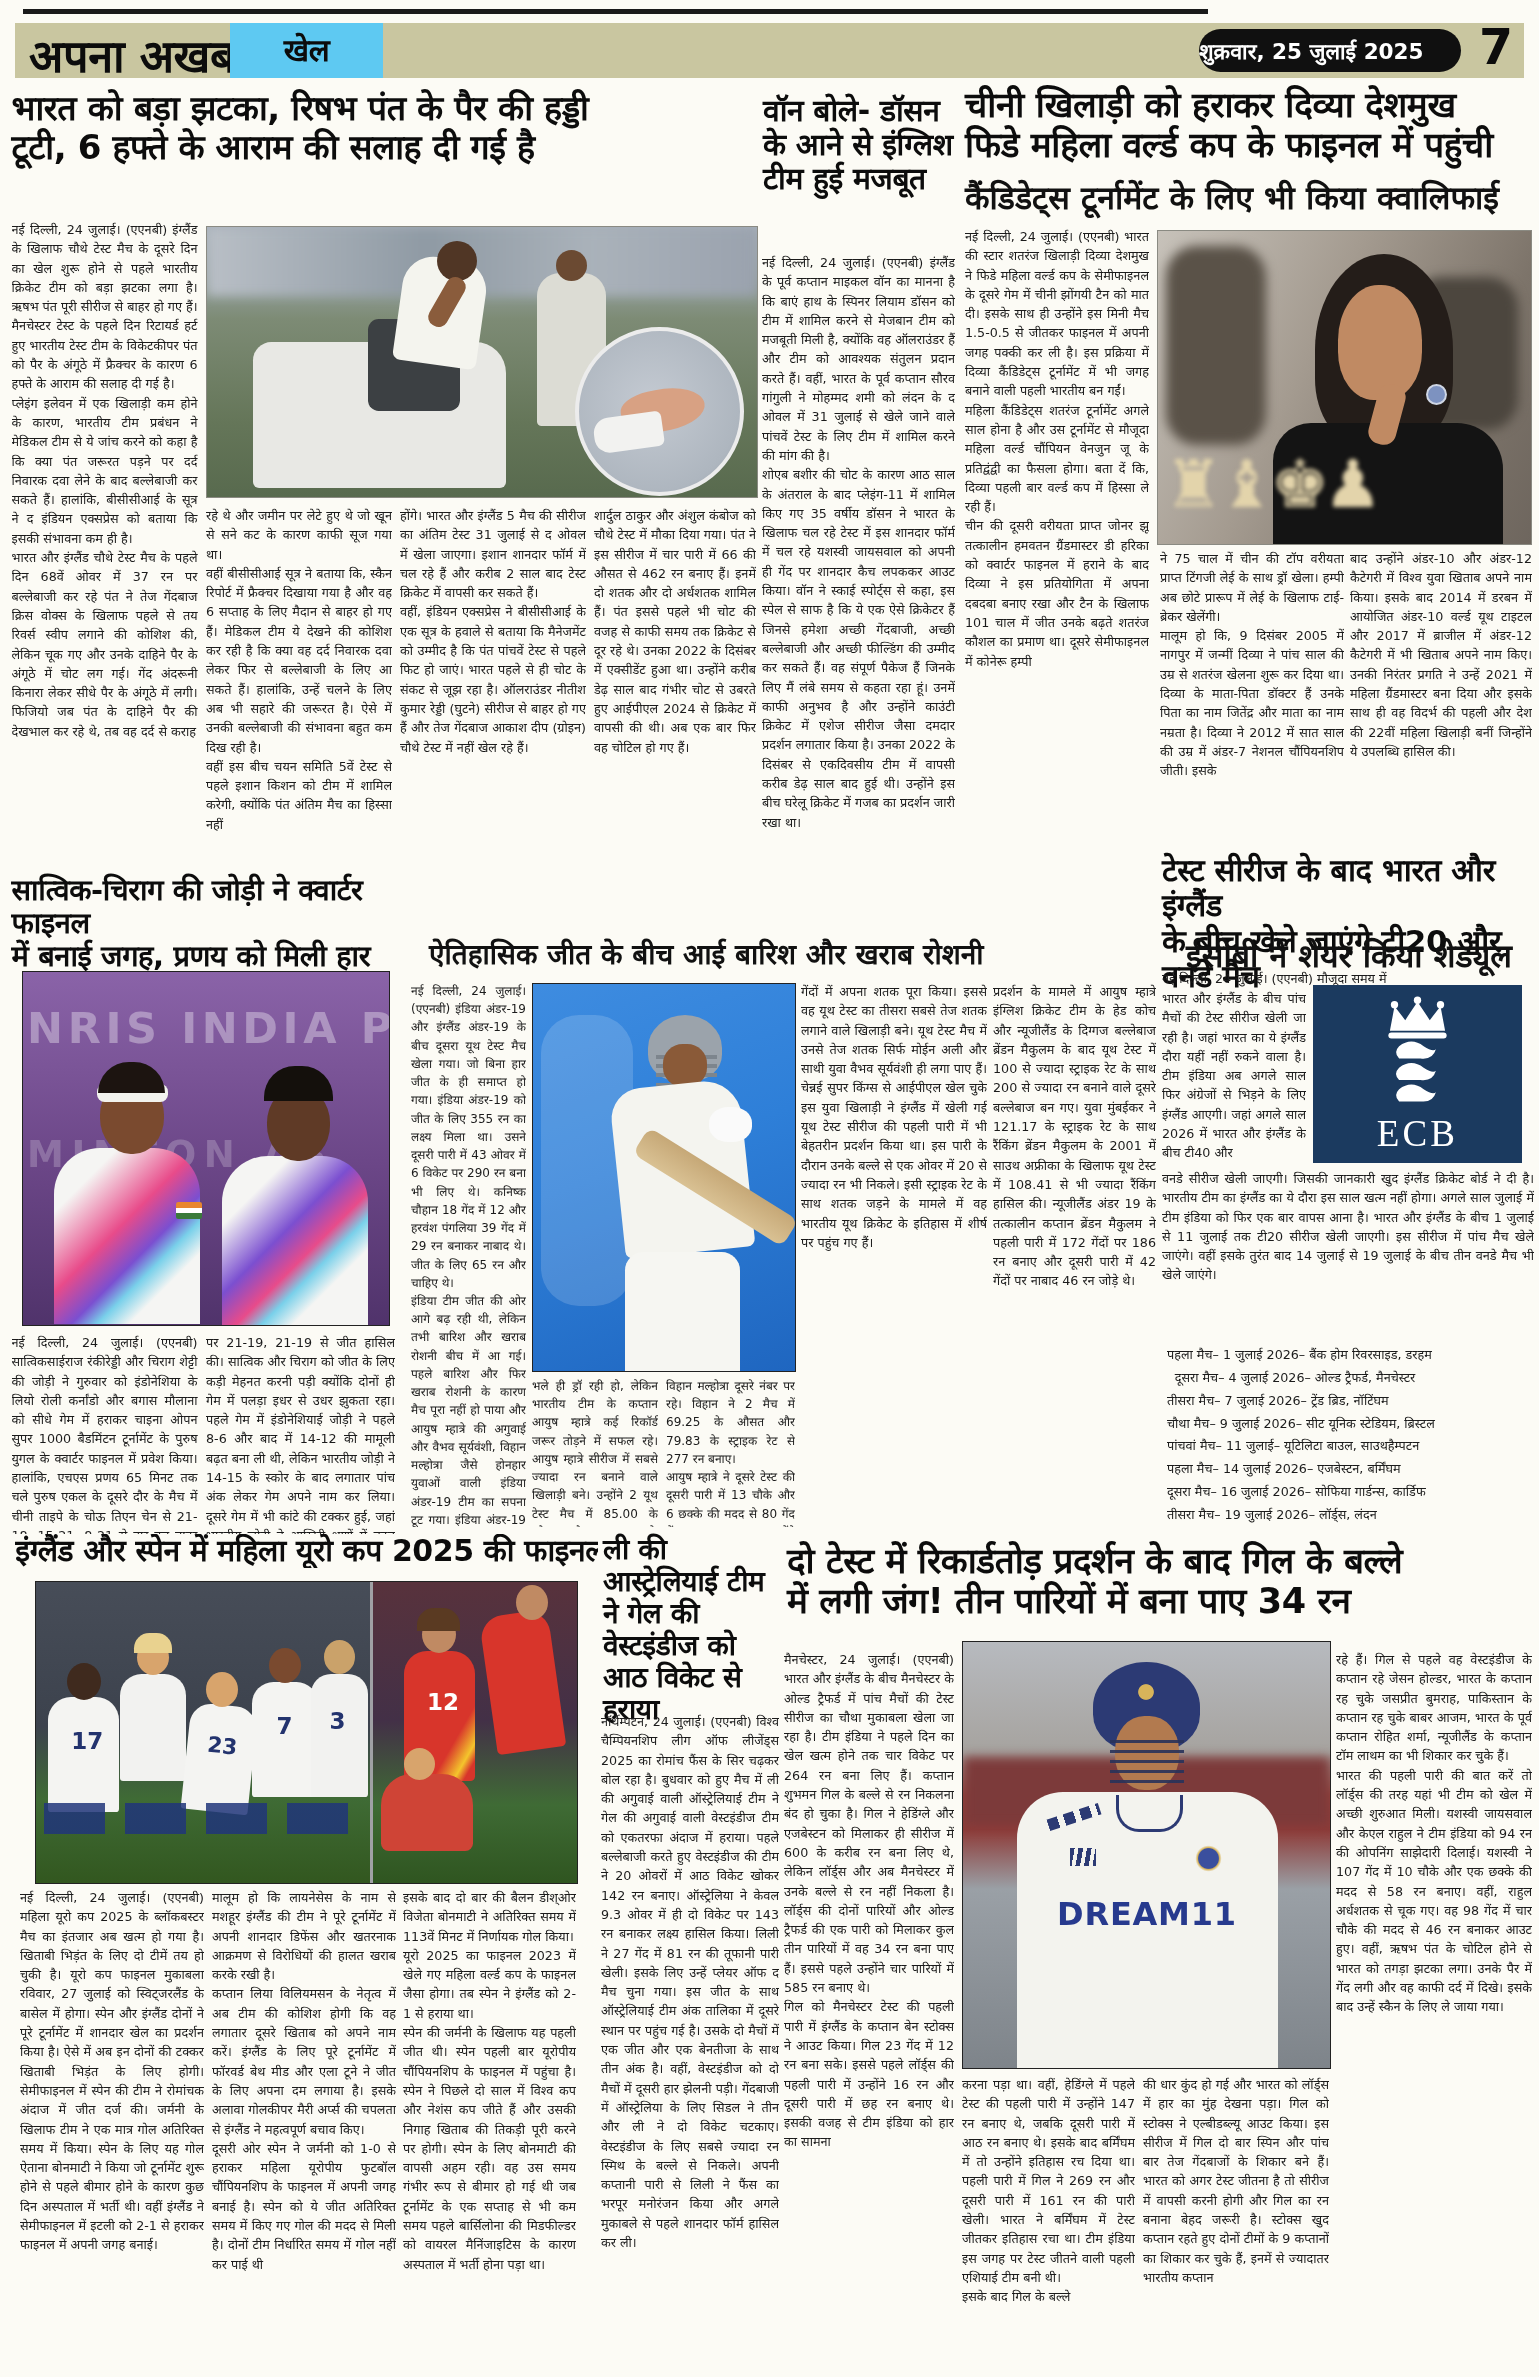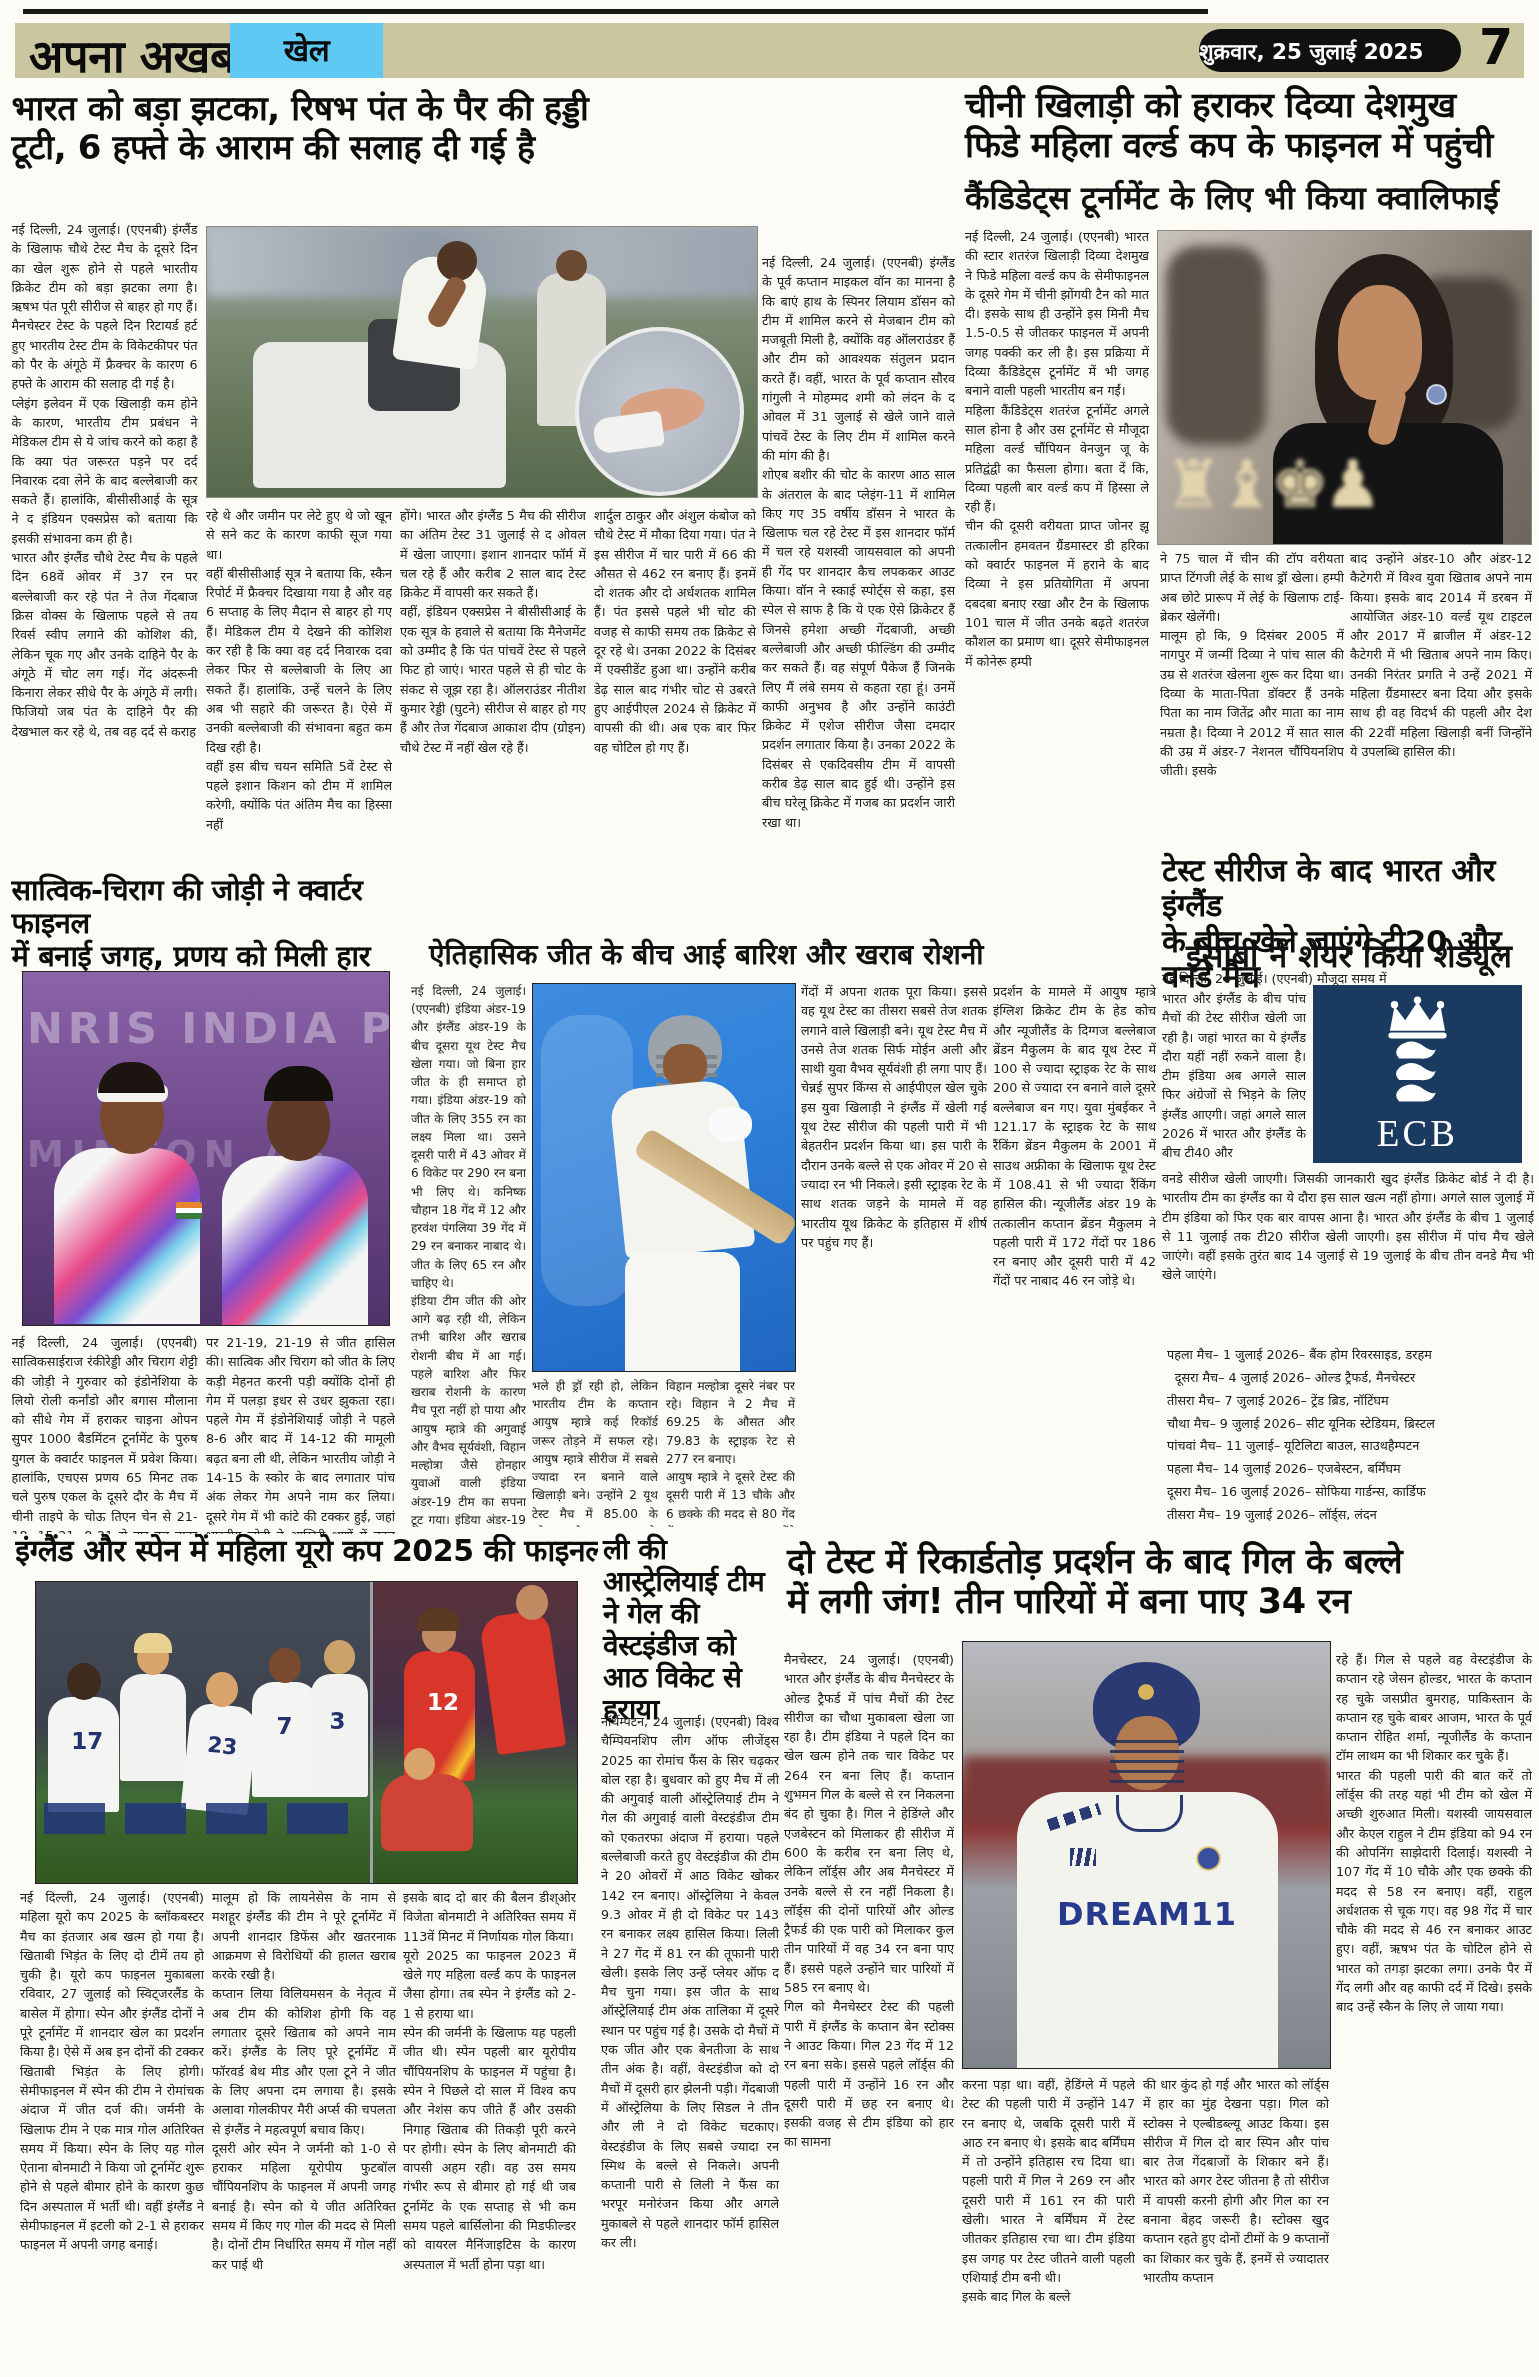--- a/index.html
+++ b/index.html
@@ -49,20 +49,23 @@
       <div class="abs" style="left:15.3px;top:84px;width:69px;height:35px;background:#f2f2f0;border-radius:15.3px 6.1px 6.1px 15.3px;transform:rotate(-8deg);"></div>
     </div>
   </div>
   <div class="abs body-col" style="left:206px;top:506px;width:186px;height:368px;">रहे थे और जमीन पर लेटे हुए थे जो खून से सने कट के कारण काफी सूज गया था।
 वहीं बीसीसीआई सूत्र ने बताया कि, स्कैन रिपोर्ट में फ्रैक्चर दिखाया गया है और वह 6 सप्ताह के लिए मैदान से बाहर हो गए हैं। मेडिकल टीम ये देखने की कोशिश कर रही है कि क्या वह दर्द निवारक दवा लेकर फिर से बल्लेबाजी के लिए आ सकते हैं। हालांकि, उन्हें चलने के लिए अब भी सहारे की जरूरत है। ऐसे में उनकी बल्लेबाजी की संभावना बहुत कम दिख रही है।
 वहीं इस बीच चयन समिति 5वें टेस्ट से पहले इशान किशन को टीम में शामिल करेगी, क्योंकि पंत अंतिम मैच का हिस्सा नहीं</div>
   <div class="abs body-col" style="left:400px;top:506px;width:186px;height:368px;">होंगे। भारत और इंग्लैंड 5 मैच की सीरीज का अंतिम टेस्ट 31 जुलाई से द ओवल में खेला जाएगा। इशान शानदार फॉर्म में चल रहे हैं और करीब 2 साल बाद टेस्ट क्रिकेट में वापसी कर सकते हैं।
 वहीं, इंडियन एक्सप्रेस ने बीसीसीआई के एक सूत्र के हवाले से बताया कि मैनेजमेंट को उम्मीद है कि पंत पांचवें टेस्ट से पहले फिट हो जाएं। भारत पहले से ही चोट के संकट से जूझ रहा है। ऑलराउंडर नीतीश कुमार रेड्डी (घुटने) सीरीज से बाहर हो गए हैं और तेज गेंदबाज आकाश दीप (ग्रोइन) चौथे टेस्ट में नहीं खेल रहे हैं।</div>
   <div class="abs body-col" style="left:594px;top:506px;width:162px;height:368px;">शार्दुल ठाकुर और अंशुल कंबोज को चौथे टेस्ट में मौका दिया गया। पंत ने इस सीरीज में चार पारी में 66 की औसत से 462 रन बनाए हैं। इनमें दो शतक और दो अर्धशतक शामिल हैं। पंत इससे पहले भी चोट की वजह से काफी समय तक क्रिकेट से दूर रहे थे। उनका 2022 के दिसंबर में एक्सीडेंट हुआ था। उन्होंने करीब डेढ़ साल बाद गंभीर चोट से उबरते हुए आईपीएल 2024 से क्रिकेट में वापसी की थी। अब एक बार फिर वह चोटिल हो गए हैं।</div>
 
+  <div class="abs headline" style="left:763px;top:94px;width:193px;font-size:30px;">वॉन बोले- डॉसन
+के आने से इंग्लिश
+टीम हुई मजबूत</div>
   <div class="abs body-col" style="left:762px;top:253px;width:193px;height:621px;">नई दिल्ली, 24 जुलाई। (एएनबी) इंग्लैंड के पूर्व कप्तान माइकल वॉन का मानना है कि बाएं हाथ के स्पिनर लियाम डॉसन को टीम में शामिल करने से मेजबान टीम को मजबूती मिली है, क्योंकि वह ऑलराउंडर हैं और टीम को आवश्यक संतुलन प्रदान करते हैं। वहीं, भारत के पूर्व कप्तान सौरव गांगुली ने मोहम्मद शमी को लंदन के द ओवल में 31 जुलाई से खेले जाने वाले पांचवें टेस्ट के लिए टीम में शामिल करने की मांग की है।
 शोएब बशीर की चोट के कारण आठ साल के अंतराल के बाद प्लेइंग-11 में शामिल किए गए 35 वर्षीय डॉसन ने भारत के खिलाफ चल रहे टेस्ट में इस शानदार फॉर्म में चल रहे यशस्वी जायसवाल को अपनी ही गेंद पर शानदार कैच लपककर आउट किया। वॉन ने स्काई स्पोर्ट्स से कहा, इस स्पेल से साफ है कि ये एक ऐसे क्रिकेटर हैं जिनसे हमेशा अच्छी गेंदबाजी, अच्छी बल्लेबाजी और अच्छी फील्डिंग की उम्मीद कर सकते हैं। वह संपूर्ण पैकेज हैं जिनके लिए मैं लंबे समय से कहता रहा हूं। उनमें काफी अनुभव है और उन्होंने काउंटी क्रिकेट में एशेज सीरीज जैसा दमदार प्रदर्शन लगातार किया है। उनका 2022 के दिसंबर से एकदिवसीय टीम में वापसी करीब डेढ़ साल बाद हुई थी। उन्होंने इस बीच घरेलू क्रिकेट में गजब का प्रदर्शन जारी रखा था।</div>
 
   <div class="abs headline" style="left:965px;top:86px;width:571px;font-size:35px;">चीनी खिलाड़ी को हराकर दिव्या देशमुख
 फिडे महिला वर्ल्ड कप के फाइनल में पहुंची</div>
   <div class="abs subhead" style="left:965px;top:175px;width:571px;font-size:32px;">कैंडिडेट्स टूर्नामेंट के लिए भी किया क्वालिफाई</div>
   <div class="abs body-col" style="left:965px;top:227px;width:184px;height:647px;">नई दिल्ली, 24 जुलाई। (एएनबी) भारत की स्टार शतरंज खिलाड़ी दिव्या देशमुख ने फिडे महिला वर्ल्ड कप के सेमीफाइनल के दूसरे गेम में चीनी झोंगयी टैन को मात दी। इसके साथ ही उन्होंने इस मिनी मैच 1.5-0.5 से जीतकर फाइनल में अपनी जगह पक्की कर ली है। इस प्रक्रिया में दिव्या कैंडिडेट्स टूर्नामेंट में भी जगह बनाने वाली पहली भारतीय बन गईं।
 महिला कैंडिडेट्स शतरंज टूर्नामेंट अगले साल होना है और उस टूर्नामेंट से मौजूदा महिला वर्ल्ड चौंपियन वेनजुन जू के प्रतिद्वंद्वी का फैसला होगा। बता दें कि, दिव्या पहली बार वर्ल्ड कप में हिस्सा ले रही हैं।
 चीन की दूसरी वरीयता प्राप्त जोनर झू तत्कालीन हमवतन ग्रैंडमास्टर डी हरिका को क्वार्टर फाइनल में हराने के बाद दिव्या ने इस प्रतियोगिता में अपना दबदबा बनाए रखा और टैन के खिलाफ 101 चाल में जीत उनके बढ़ते शतरंज कौशल का प्रमाण था। दूसरे सेमीफाइनल में कोनेरू हम्पी</div>
   <div class="abs photo" style="left:1157px;top:230px;width:373px;height:313px;background:linear-gradient(115deg,#c7c2ba 0%,#a49b90 40%,#7d746a 75%,#6e665e 100%);">

